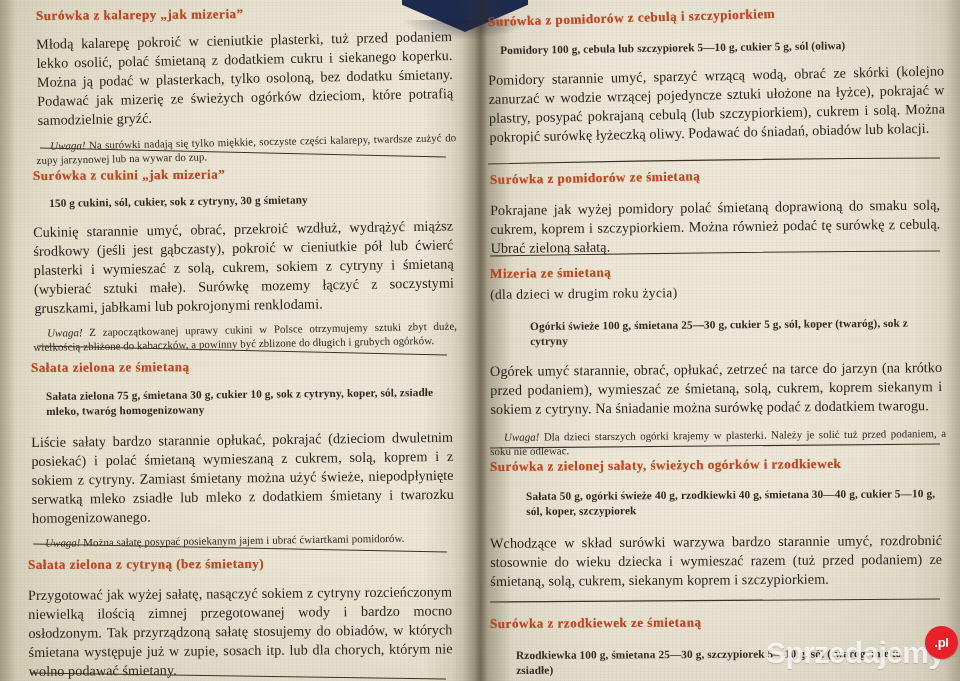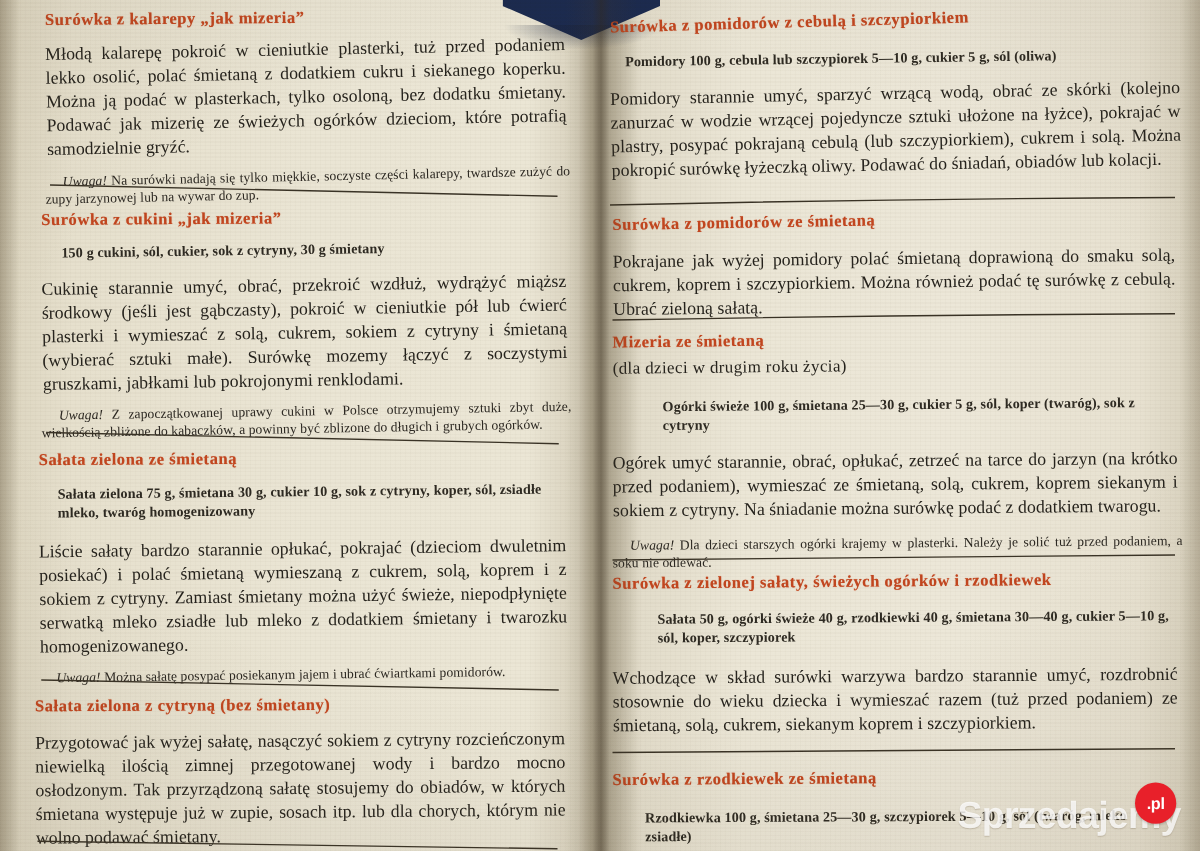--- a/index.html
+++ b/index.html
@@ -89,21 +89,21 @@
     position:absolute;left:766px;top:630px;width:190px;height:46px;pointer-events:none;
   }
   #wm-text{
     position:absolute;left:0;top:6px;
     font-family:"Liberation Sans", sans-serif;
     font-weight:bold;font-size:30px;letter-spacing:-.6px;
     color:rgba(255,255,255,.80);
     text-shadow:0 1px 1px rgba(90,75,50,.25);
   }
   #wm-badge{
-    position:absolute;left:142px;top:-4px;width:33px;height:33px;border-radius:50%;
+    position:absolute;left:159px;top:-4px;width:33px;height:33px;border-radius:50%;
     background:#e8202a;display:flex;align-items:center;justify-content:center;
     box-shadow:0 1px 2px rgba(0,0,0,.2);
   }
   #wm-badge span{
     font-family:"Liberation Sans", sans-serif;font-weight:bold;font-size:13px;color:#fff;
     letter-spacing:-.3px;
   }
   
   #edge-left{position:absolute;left:0;top:0;width:16px;height:681px;
     background:linear-gradient(90deg, rgba(95,80,55,.30), rgba(95,80,55,0));pointer-events:none;}

